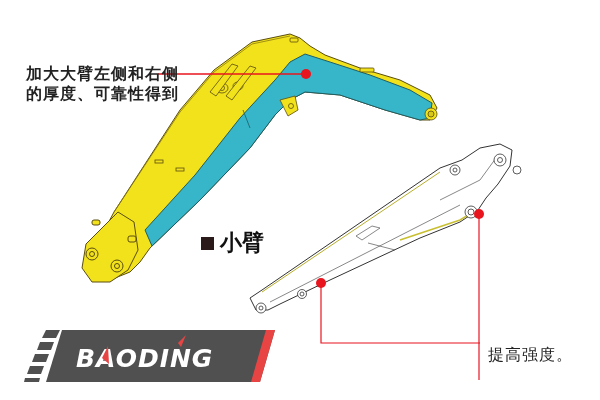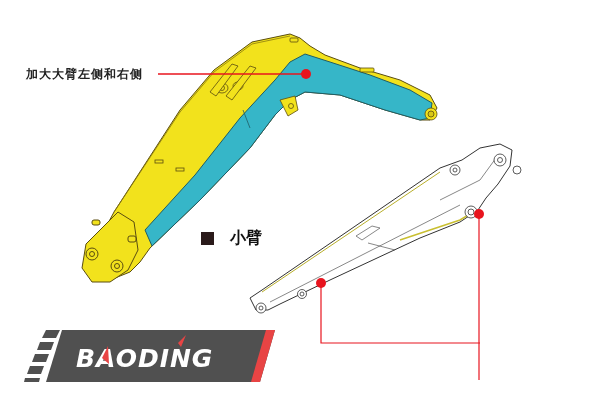--- a/index.html
+++ b/index.html
@@ -1,19 +1,19 @@
 <!DOCTYPE html>
 <html><head>
   <meta charset="utf-8">
   <style>
     html, body { margin:0; padding:0; }
     body { width:600px; height:400px; background:#ffffff; position:relative; overflow:hidden; font-family:"DejaVu Sans", sans-serif; }
     .abs { position:absolute; }
-    .note { font-size:12px; line-height:20px; color:#222; letter-spacing:1px; font-weight:bold; }
-    .section-title { font-size:16px; font-weight:bold; color:#111; display:flex; align-items:center; gap:16px; }
+    .note { font-size:16px; line-height:20px; color:#222; letter-spacing:1px; font-weight:bold; }
+    .section-title { font-size:22px; font-weight:bold; color:#111; display:flex; align-items:center; gap:6px; }
     .section-square { width:13px; height:13px; background:#2a1a1a; display:inline-block; }
     svg { position:absolute; left:0; top:0; }
     .logo-text { font-family:"DejaVu Sans", sans-serif; font-style:italic; font-weight:bold; font-size:25px; fill:#ffffff; letter-spacing:1px; }
   </style>
 </head>
 <body>
 
 <svg width="600" height="400" viewBox="0 0 600 400">
 
   <g>
@@ -99,21 +99,23 @@
     <path d="M30,366 L44,366 L41,374 L27,374 Z" fill="#505050"></path>
     <path d="M25,378 L40,378 L39,382 L24,382 Z" fill="#505050"></path>
     <text x="76" y="367" class="logo-text">BAODING</text>
     <path d="M102,358 L108,346 L109,364 Z" fill="#e84444"></path>
     <path d="M178,343 L186,335 L181,347 Z" fill="#e84444"></path>
   </g>
 </svg>
 
 <div class="abs note" style="left:26px; top:64px;">
   <div>加大大臂左侧和右侧</div>
+  <div>的厚度、可靠性得到</div>
 </div>
 
 <div class="abs section-title" style="left:201px; top:228px;">
   <span class="section-square"></span>
   <span>小臂</span>
 </div>
 
 <div class="abs note" style="left:488px; top:345px; font-weight:normal;">
+  <div>提高强度。</div>
 </div>
 
 </body></html>

